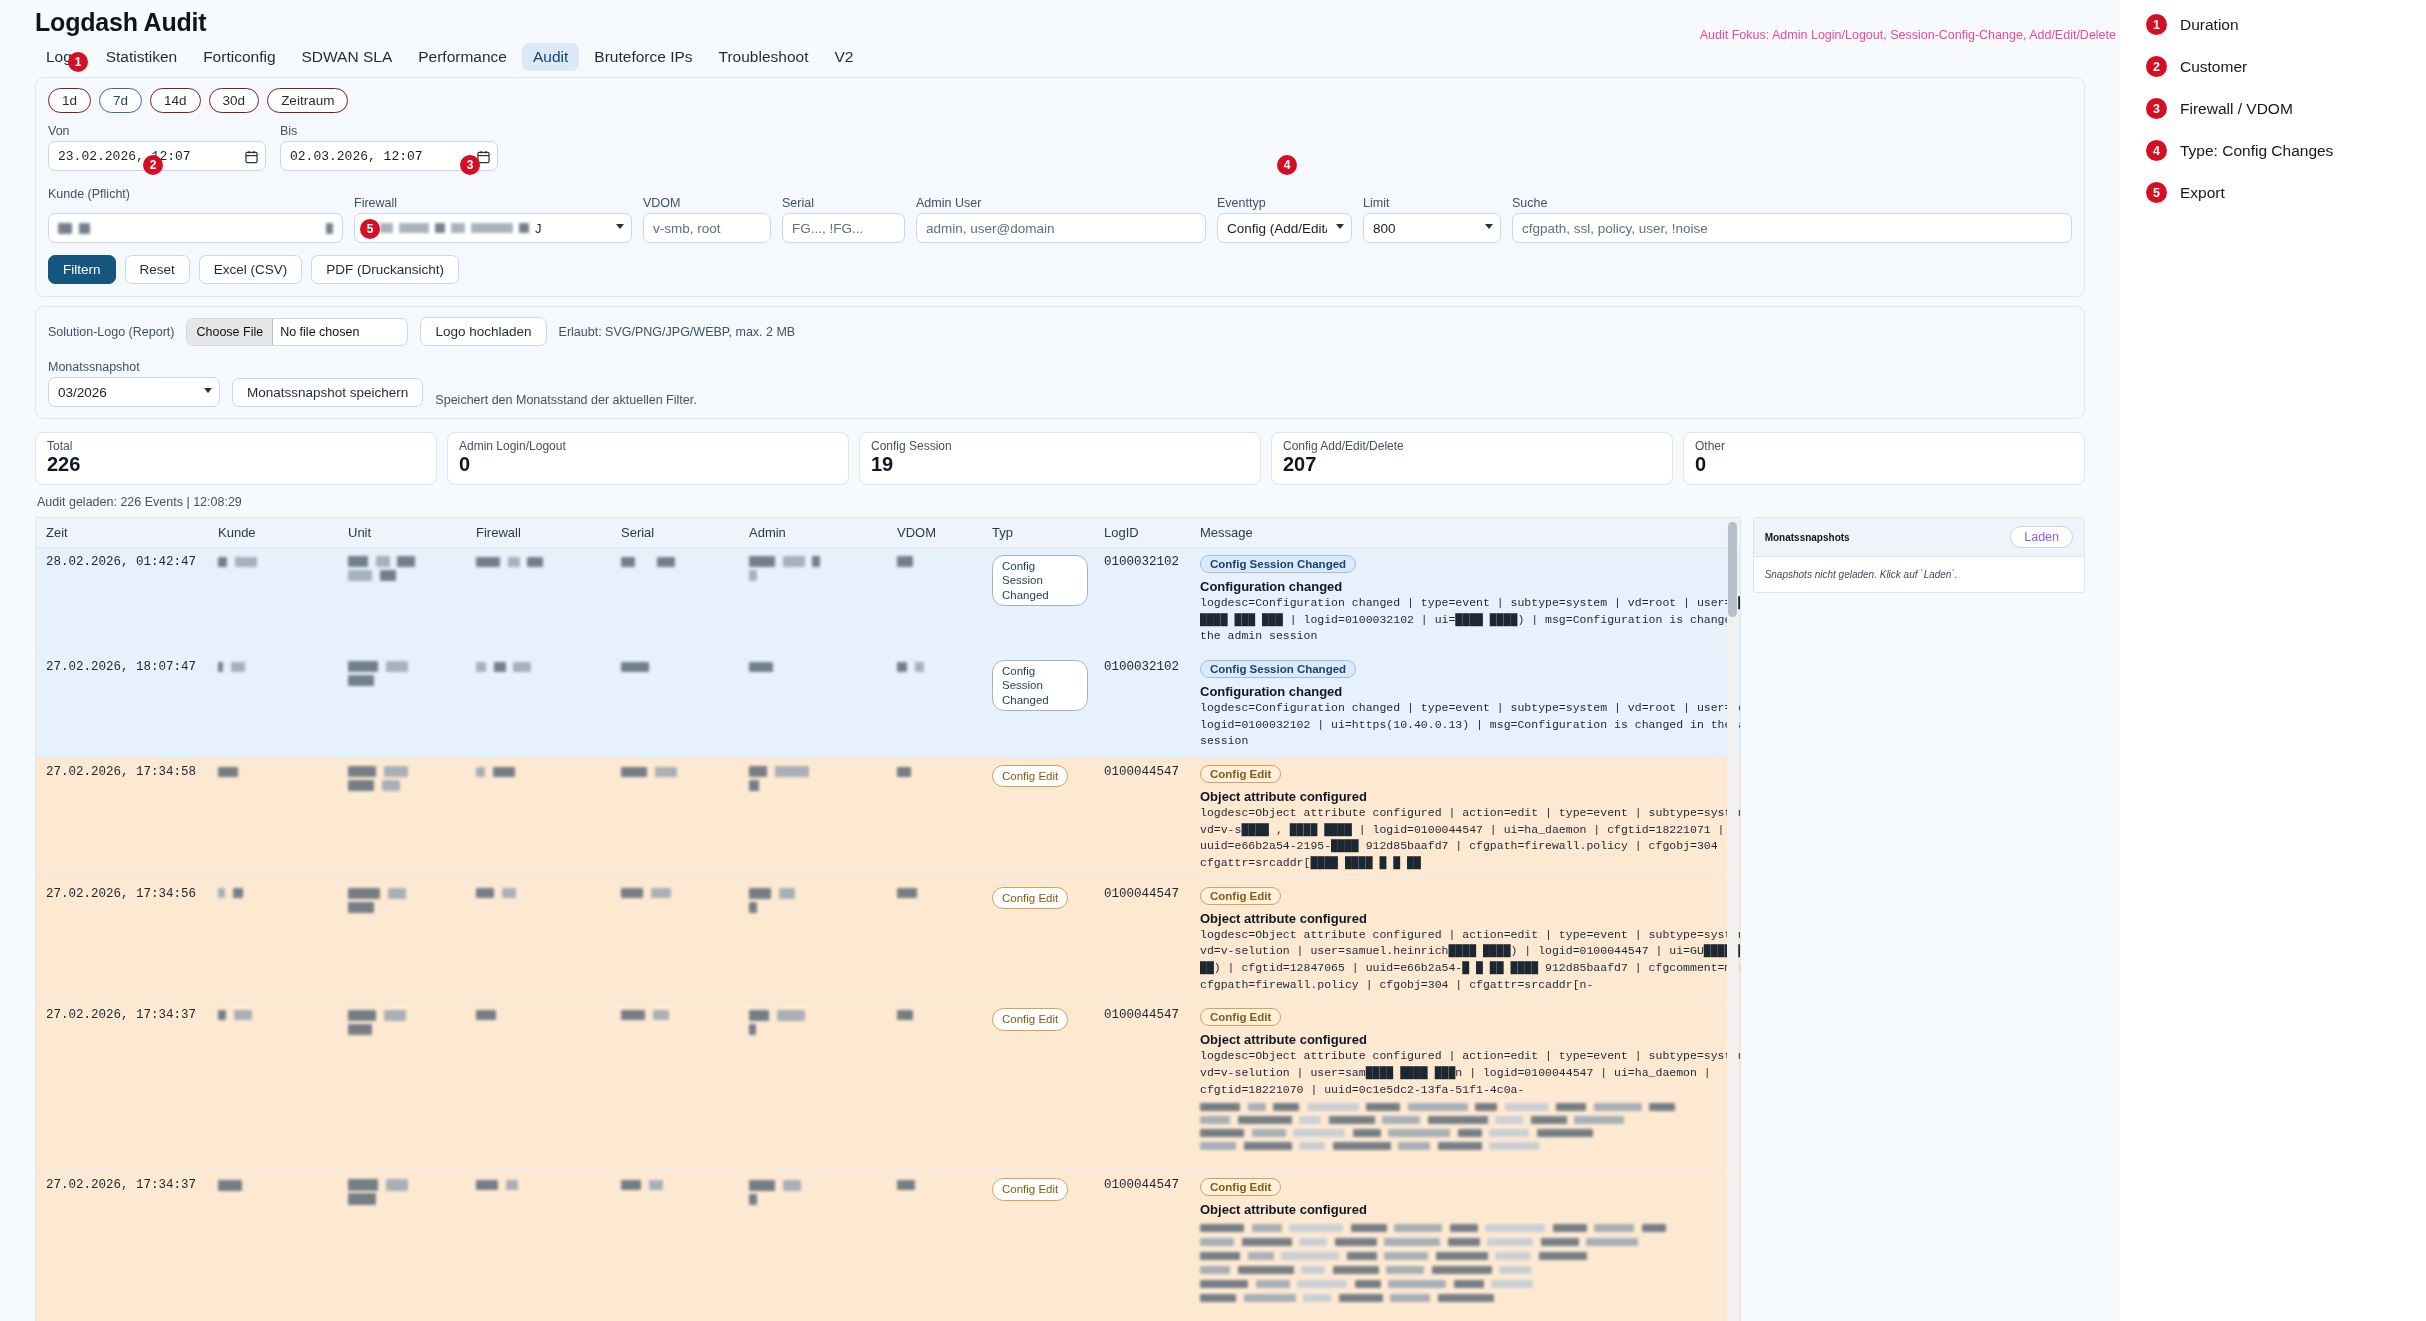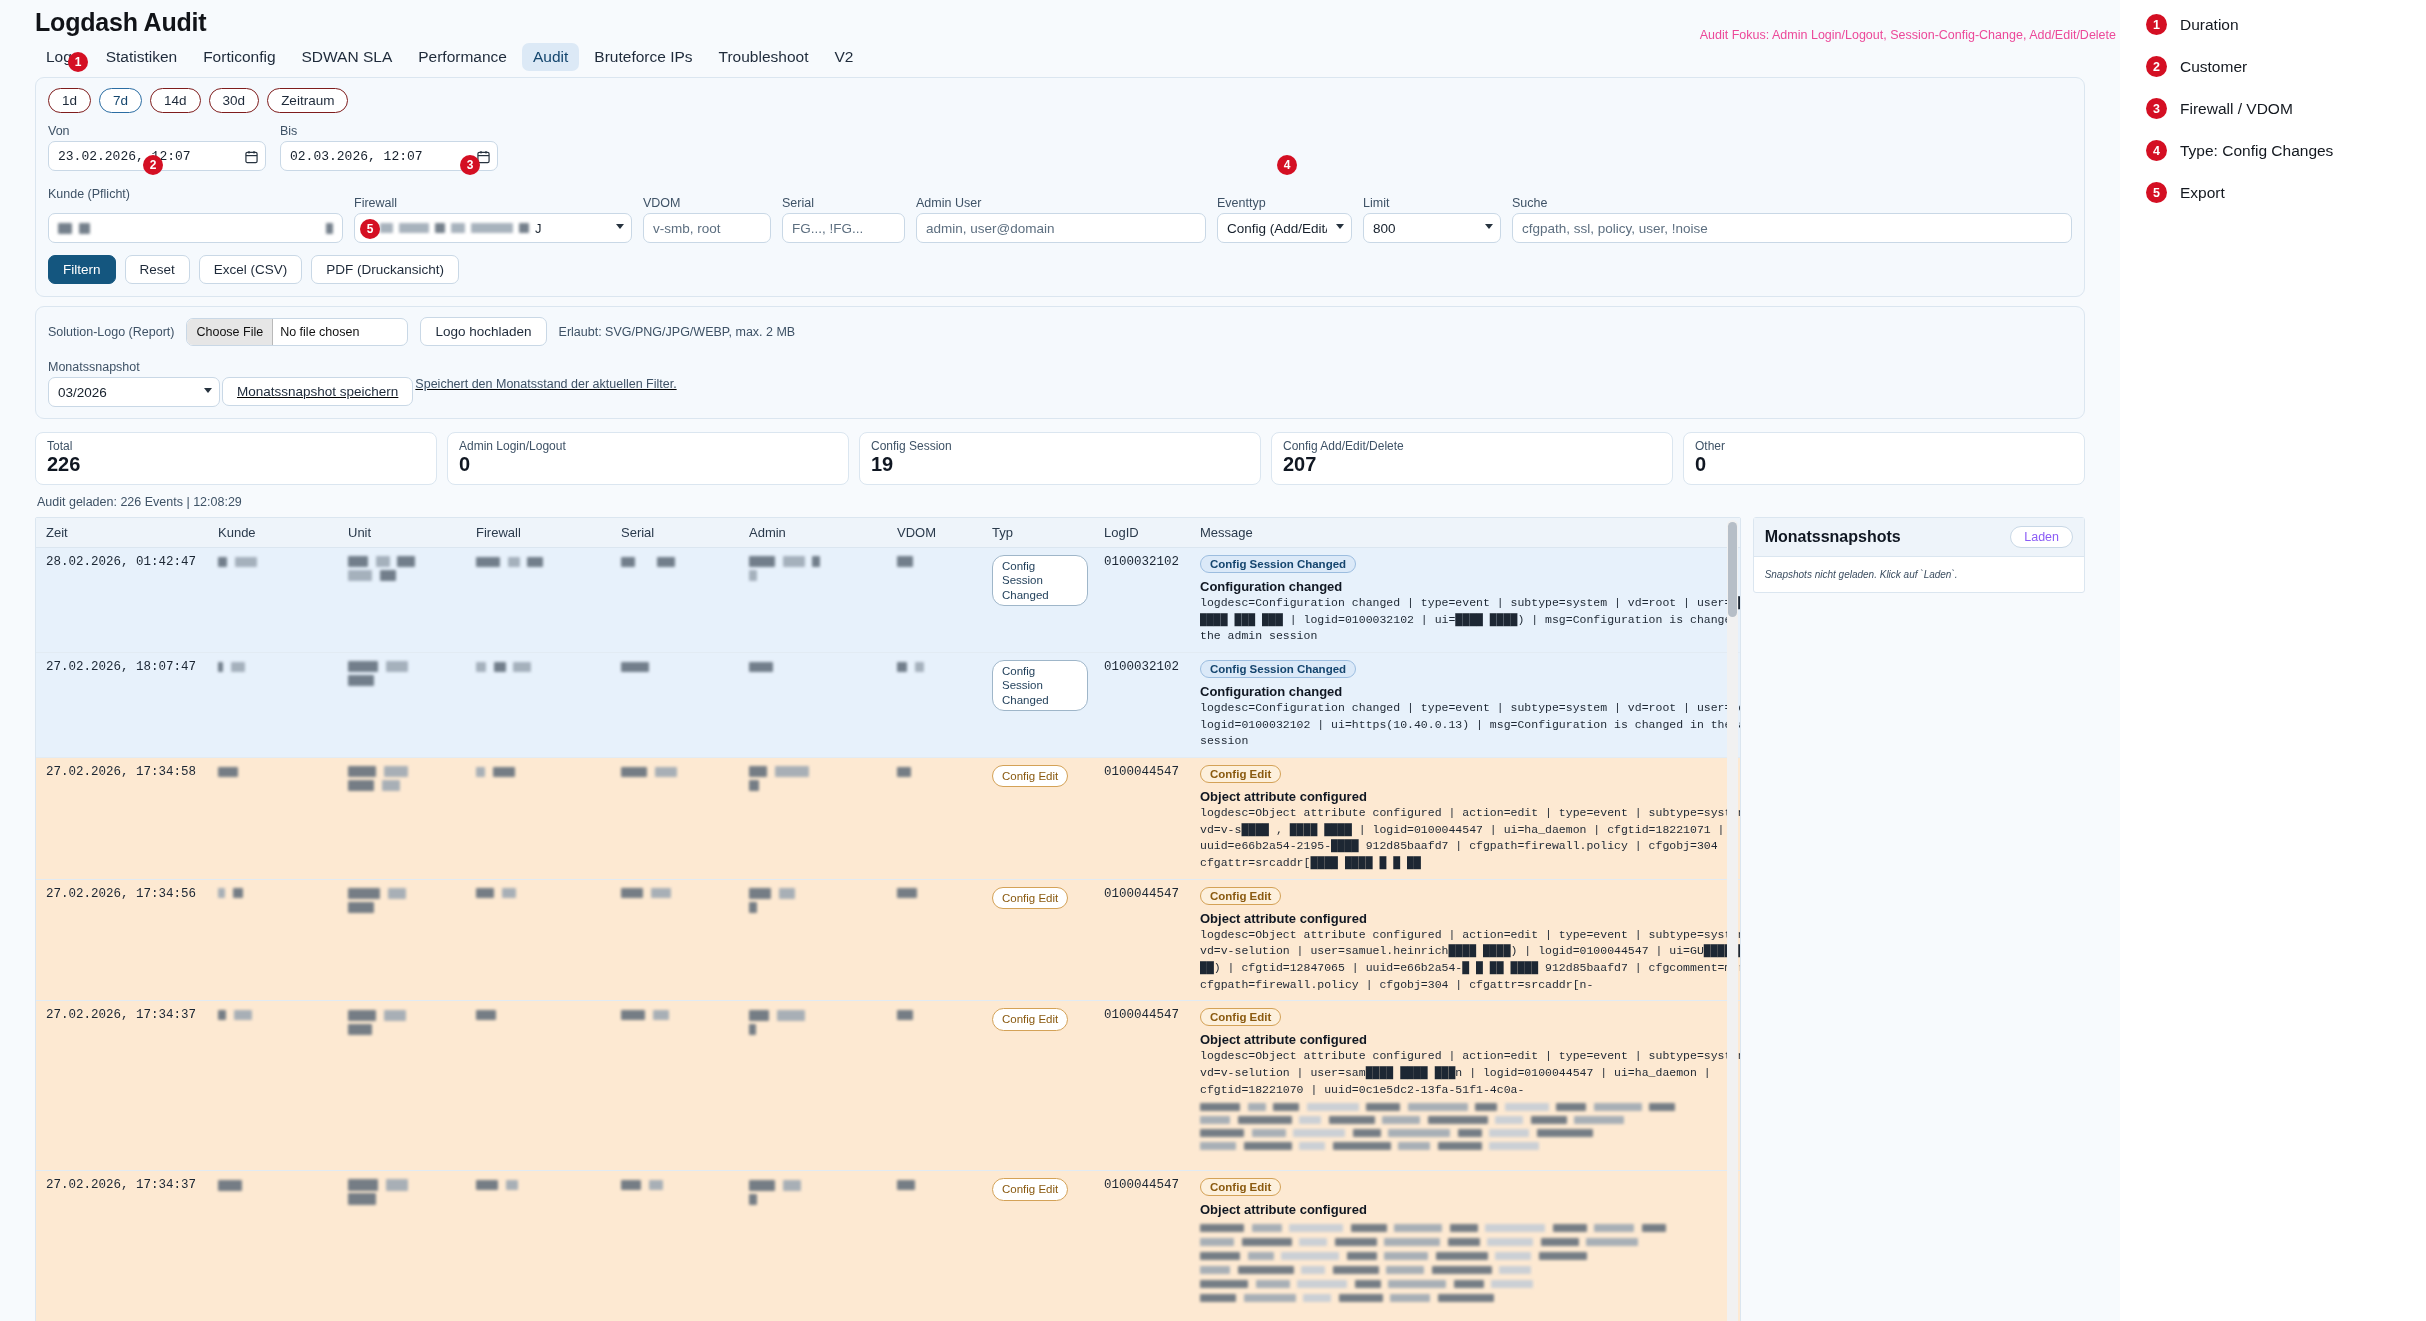--- a/index.html
+++ b/index.html
@@ -171,21 +171,21 @@
     font-size: 12.5px; color: #16202c; overflow: hidden;
   }
   .filebtn {
     background: #e6e6e6; border-right: 1px solid #b9b9b9;
     padding: 3px 9px; font-size: 12.5px; color: #111; height: 100%;
     display: flex; align-items: center; cursor: pointer;
   }
   .fileval { padding-left: 7px; color: #111; }
 
   .snaprow { padding: 4px 12px 11px 12px; }
-  .snaprow-inner { display: flex; align-items: flex-start; gap: 2px; text-decoration: underline; }
+  .snaprow-inner { display: flex; align-items: flex-end; gap: 12px; }
 
   
   .kpis { display: flex; gap: 10px; padding: 4px 0 8px 0; }
   .kpi {
     background: #ffffff; border: 1px solid #dbe6f0; border-radius: 8px;
     padding: 6px 11px 8px 11px; flex: 1;
   }
   .kpi-label { font-size: 12px; color: #3e5266; }
   .kpi-value { font-size: 20px; font-weight: bold; color: #101722; line-height: 1.15; }
 
@@ -280,21 +280,21 @@
     width: 340px;
     background: #ffffff;
     border: 1px solid #dbe6f0;
     border-radius: 3px;
   }
   .snap-head {
     display: flex; align-items: center; justify-content: space-between;
     background: #eef4fa; border-bottom: 1px solid #dbe6f0;
     padding: 8px 11px;
   }
-  .snap-title { font-size: 16px; font-weight: bold; color: #101722; }
+  .snap-title { font-size: 10px; font-weight: bold; color: #101722; }
   .snap-btn {
     font-size: 12.5px; background: #ffffff; border: 1px solid #c9d8e6;
     border-radius: 13px; padding: 3px 13px; color: #8b5cf6; cursor: pointer;
     font-family: "Liberation Sans", sans-serif;
   }
   .snap-body { padding: 12px 11px; font-size: 10px; font-style: italic; color: #3b4d60; }
 
   
   .legend {
     position: absolute;

